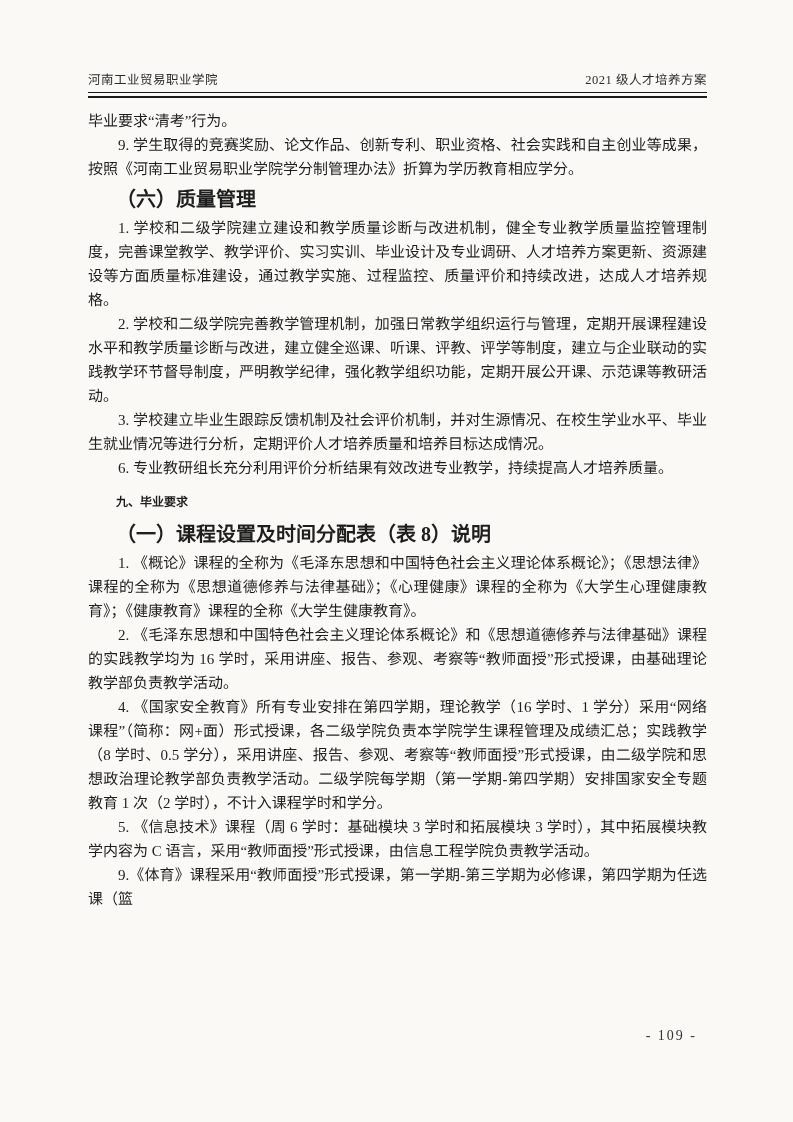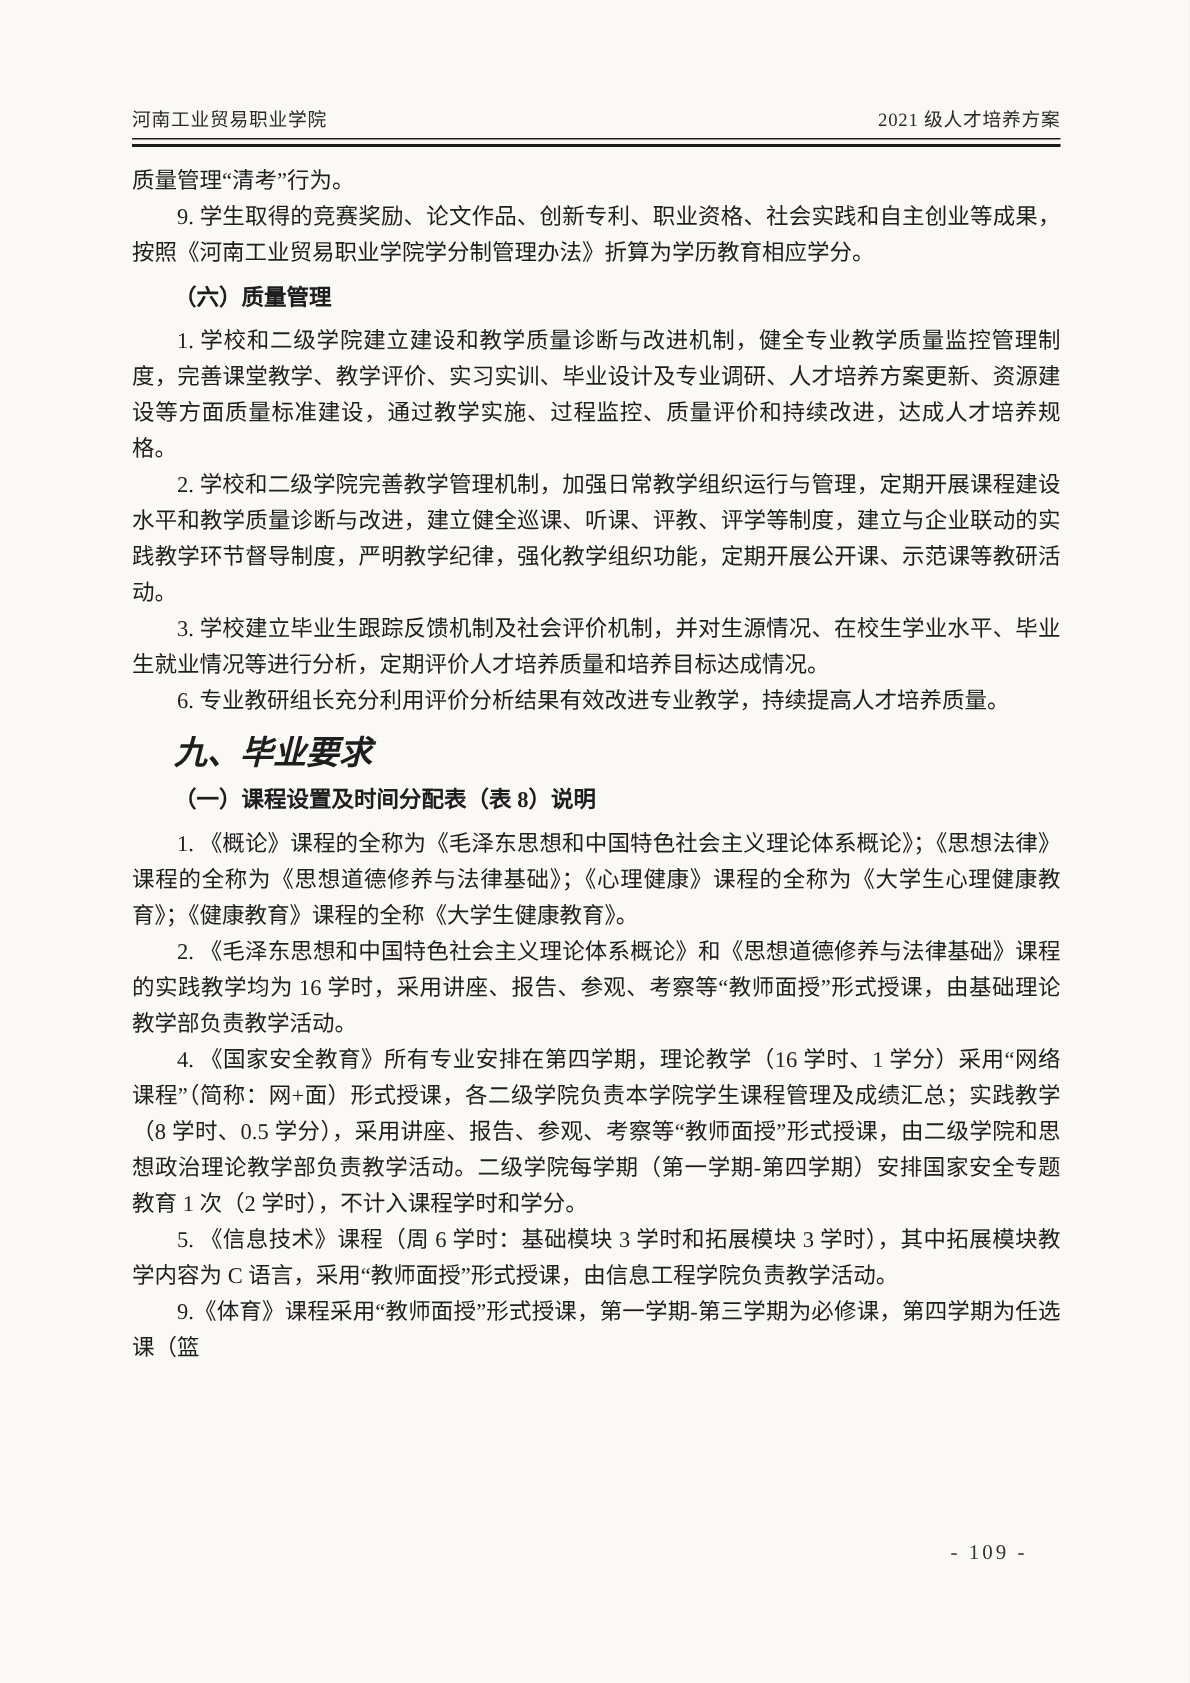--- a/index.html
+++ b/index.html
@@ -42,53 +42,52 @@
     text-justify: inter-ideograph;
   }
   .doc-content p.para {
     margin: 0;
   }
   .doc-content p.para.indent {
     text-indent: 2em;
   }
   .doc-content .h2 {
     font-weight: bold;
-    font-size: 22px;
+    font-size: 12px;
     line-height: 26px;
     margin: 9px 0 7px 28px;
-    font-style: italic;
   }
   .doc-content .h3 {
     font-weight: bold;
-    font-size: 15px;
+    font-size: 20px;
     line-height: 25px;
     margin: 6px 0 4px 28px;
   }
   .page-footer {
     position: absolute;
-    right: 108px;
+    right: 96px;
     top: 1028px;
     font-size: 14px;
     color: #333333;
     letter-spacing: 2px;
   }
 </style>
 </head>
 <body>
 
 <div class="page">
 
   <div class="page-header">
     <span>河南工业贸易职业学院</span>
     <span>2021 级人才培养方案</span>
   </div>
   <div class="header-rule"></div>
 
   <div class="doc-content" id="doc-content">
-      <p class="para">质量管理“清考”行为。</p>
+      <p class="para">毕业要求“清考”行为。</p>
       <p class="para indent">9. 学生取得的竞赛奖励、论文作品、创新专利、职业资格、社会实践和自主创业等成果，按照《河南工业贸易职业学院学分制管理办法》折算为学历教育相应学分。</p>
       <div class="h3">（六）质量管理</div>
       <p class="para indent">1. 学校和二级学院建立建设和教学质量诊断与改进机制，健全专业教学质量监控管理制度，完善课堂教学、教学评价、实习实训、毕业设计及专业调研、人才培养方案更新、资源建设等方面质量标准建设，通过教学实施、过程监控、质量评价和持续改进，达成人才培养规格。</p>
       <p class="para indent">2. 学校和二级学院完善教学管理机制，加强日常教学组织运行与管理，定期开展课程建设水平和教学质量诊断与改进，建立健全巡课、听课、评教、评学等制度，建立与企业联动的实践教学环节督导制度，严明教学纪律，强化教学组织功能，定期开展公开课、示范课等教研活动。</p>
       <p class="para indent">3. 学校建立毕业生跟踪反馈机制及社会评价机制，并对生源情况、在校生学业水平、毕业生就业情况等进行分析，定期评价人才培养质量和培养目标达成情况。</p>
       <p class="para indent">6. 专业教研组长充分利用评价分析结果有效改进专业教学，持续提高人才培养质量。</p>
       <div class="h2">九、毕业要求</div>
       <div class="h3">（一）课程设置及时间分配表（表 8）说明</div>
       <p class="para indent">1. 《概论》课程的全称为《毛泽东思想和中国特色社会主义理论体系概论》；《思想法律》课程的全称为《思想道德修养与法律基础》；《心理健康》课程的全称为《大学生心理健康教育》；《健康教育》课程的全称《大学生健康教育》。</p>
       <p class="para indent">2. 《毛泽东思想和中国特色社会主义理论体系概论》和《思想道德修养与法律基础》课程的实践教学均为 16 学时，采用讲座、报告、参观、考察等“教师面授”形式授课，由基础理论教学部负责教学活动。</p>

